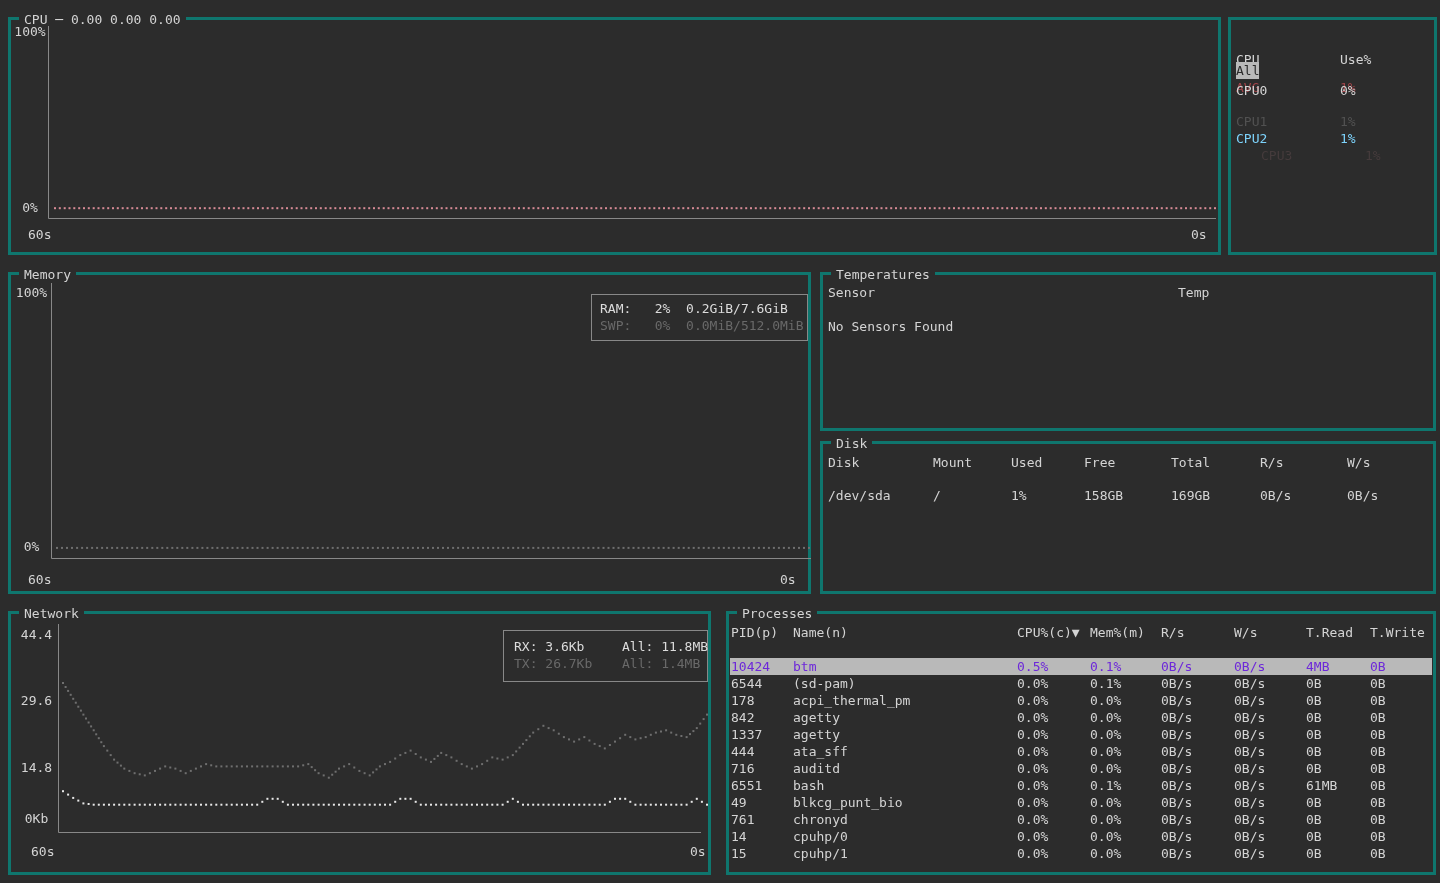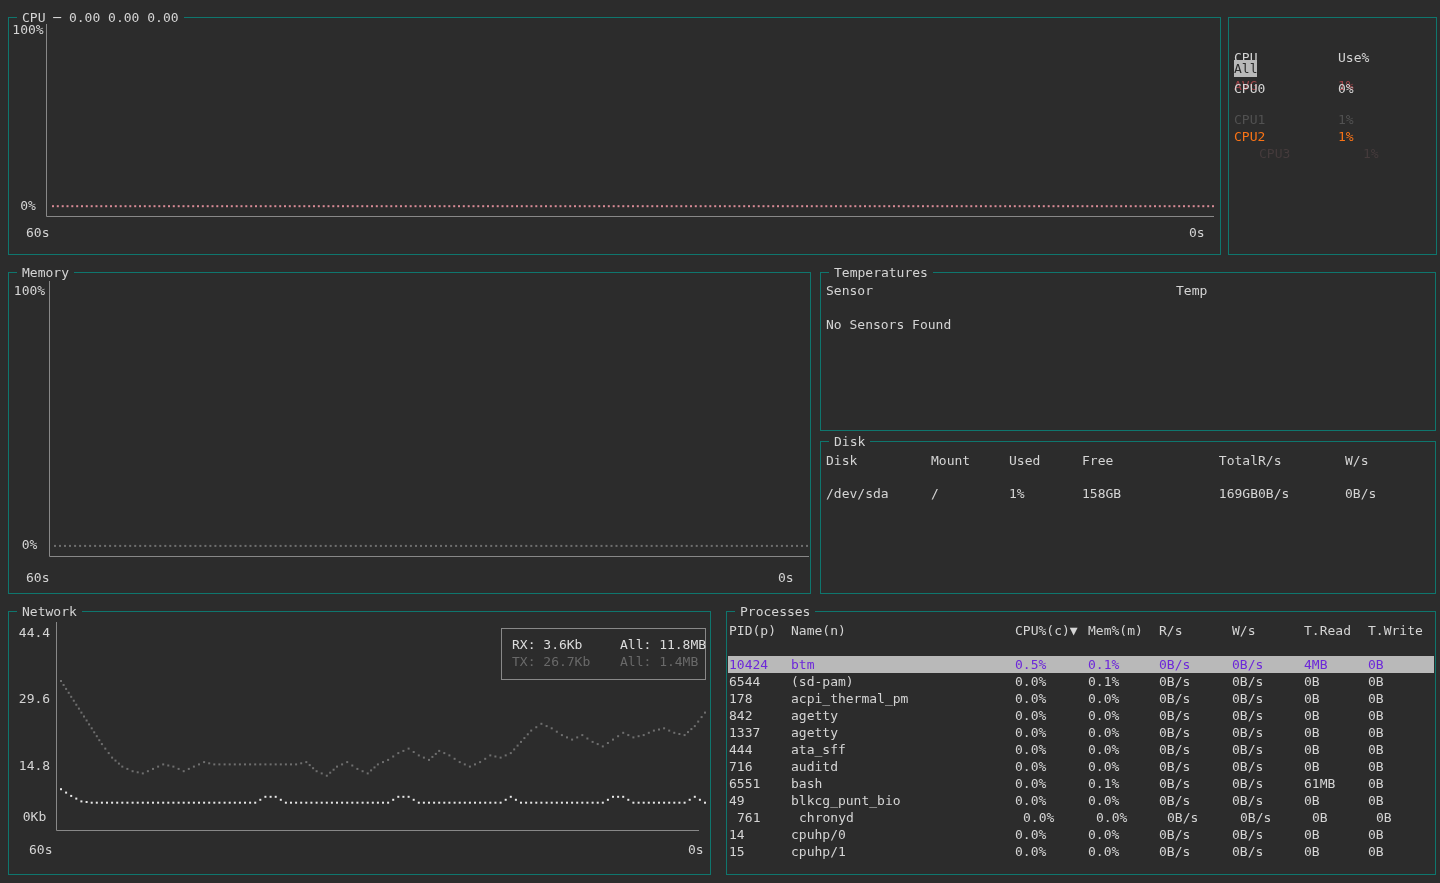--- a/index.html
+++ b/index.html
@@ -3,50 +3,50 @@
 <meta charset="utf-8">
 <style>
   * { box-sizing: border-box; }
   html,body { margin:0; padding:0; background:#2c2c2c; }
   .screen {
     position:relative; width:1440px; height:883px;
     background:#2c2c2c; overflow:hidden;
     font-family:"DejaVu Sans Mono", monospace;
     font-size:13px; line-height:17px; color:#d4d4d4;
   }
-  .panel { position:absolute; border:1px solid #0f766e; background:#2c2c2c; }
+  .panel { position:absolute; border:3px solid #0f766e; background:#2c2c2c; }
   .panel-title {
     position:absolute; top:-9px; left:8px; background:#2c2c2c;
     padding:0 5px; white-space:pre; color:#d4d4d4;
   }
   .abs { position:absolute; white-space:pre; }
   .ral { text-align:center; }
   .dim { color:#696969; }
   .bright { color:#dcdcdc; }
   svg.chart { position:absolute; left:0; top:0; }
   
   .overlay-box { position:absolute; border:1px solid #888888; background:#2c2c2c; }
   .mem-line { position:absolute; left:8px; white-space:pre; }
   .net-row { position:absolute; left:0; width:100%; height:17px; }
   .net-col-a { position:absolute; left:10px; white-space:pre; }
   .net-col-b { position:absolute; left:118px; white-space:pre; }
   
   .lg-header, .lg-row { position:absolute; left:0; right:0; display:flex; padding-left:5px; height:17px; }
   .lg-name { width:104px; }
   .lg-use { flex:1; }
   .v-red { color:#a04449; }
-  .v-red-dim { color:#f97316; }
+  .v-red-dim { color:#7dd3fc; }
   .v-dim { color:#515151; }
   .v-faint { color:#453b3c; }
   .hl { background:#b9b9b9; color:#2b2b2b; }
   
   .tp-c0 { left:5px; } .tp-c1 { left:355px; }
   
   .d-header, .d-row { position:absolute; left:1px; right:1px; display:flex; padding-left:4px; height:17px; }
-  .d0{width:105px;} .d1{width:78px;} .d2{width:73px;} .d3{width:87px;} .d4{width:89px;text-align:right;} .d5{width:87px;} .d6{flex:1;}
+  .d0{width:105px;} .d1{width:78px;} .d2{width:73px;} .d3{width:87px;} .d4{width:89px;} .d5{width:87px;} .d6{flex:1;}
   
   .p-header, .p-row { position:absolute; left:1px; right:1px; display:flex; padding-left:1px; height:17px; }
   .c0{width:62px;} .c1{width:224px;} .c2{width:73px;} .c3{width:71px;} .c4{width:73px;} .c5{width:72px;} .c6{width:64px;} .c7{flex:1;}
   .sel { background:#b9b9b9; color:#6d28d9; }
   span { display:inline-block; }
   .cell { white-space:pre; overflow:hidden; }
 </style>
 </head>
 <body>
 
@@ -492,20 +492,24 @@
         <rect x="776.9" y="271.9" width="2" height="2" fill="#6f6f6f"></rect>
         <rect x="782.0" y="271.9" width="2" height="2" fill="#6f6f6f"></rect>
         <rect x="787.0" y="271.9" width="2" height="2" fill="#6f6f6f"></rect>
         <rect x="792.0" y="271.9" width="2" height="2" fill="#6f6f6f"></rect>
         <rect x="797.0" y="271.9" width="2" height="2" fill="#6f6f6f"></rect>
       </svg>
     <span class="abs ral" style="left:2px; top:9px;  width:37px;">100%</span>
     <span class="abs ral" style="left:2px; top:263px; width:37px;">0%</span>
     <span class="abs" style="left:17px;  top:296px;">60s</span>
     <span class="abs" style="left:769px; top:296px;">0s</span>
+    <div class="overlay-box" style="left:580px; top:19px; width:217px; height:47px;">
+      <span class="mem-line bright" style="top:5px;">RAM:   2%  0.2GiB/7.6GiB</span>
+      <span class="mem-line dim" style="top:22px;">SWP:   0%  0.0MiB/512.0MiB</span>
+    </div>
   </section>
 
   <section class="panel" id="temp-panel" style="left:820px; top:272px; width:616px; height:159px;">
     <span class="panel-title">Temperatures</span>
     <span class="abs tp-c0" style="top:9px;">Sensor</span>
     <span class="abs tp-c1" style="top:9px;">Temp</span>
     <span class="abs tp-c0" style="top:43px;">No Sensors Found</span>
   </section>
 
   <section class="panel" id="disk-panel" style="left:820px; top:441px; width:616px; height:153px;">
@@ -924,21 +928,21 @@
         <div class="p-row" style="top: 180px;">
           <span class="cell c0">49</span>
           <span class="cell c1">blkcg_punt_bio</span>
           <span class="cell c2">0.0%</span>
           <span class="cell c3">0.0%</span>
           <span class="cell c4">0B/s</span>
           <span class="cell c5">0B/s</span>
           <span class="cell c6">0B</span>
           <span class="cell c7">0B</span>
         </div>
-        <div class="p-row" style="top: 197px; margin-left: 8px;">
+        <div class="p-row" style="top: 197px;">
           <span class="cell c0">761</span>
           <span class="cell c1">chronyd</span>
           <span class="cell c2">0.0%</span>
           <span class="cell c3">0.0%</span>
           <span class="cell c4">0B/s</span>
           <span class="cell c5">0B/s</span>
           <span class="cell c6">0B</span>
           <span class="cell c7">0B</span>
         </div>
         <div class="p-row" style="top: 214px;">

